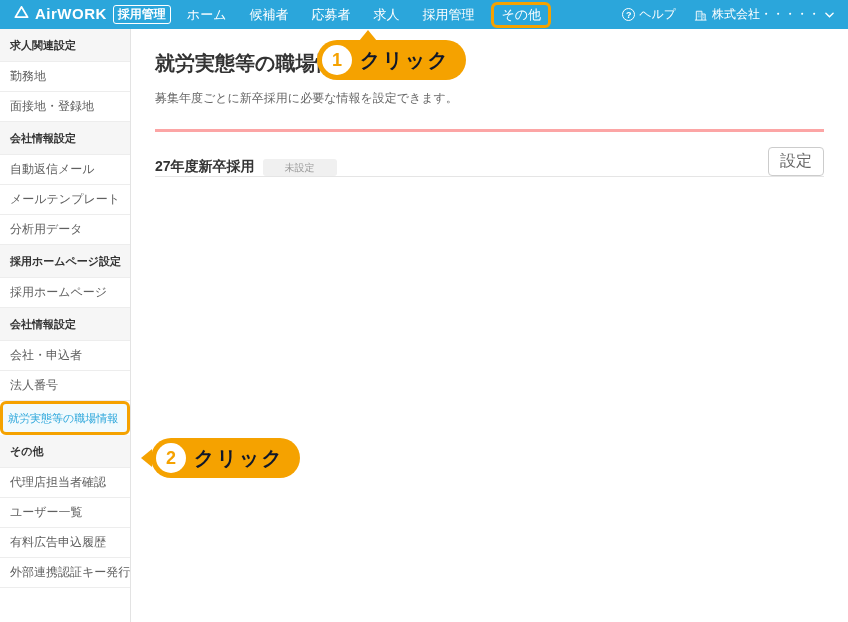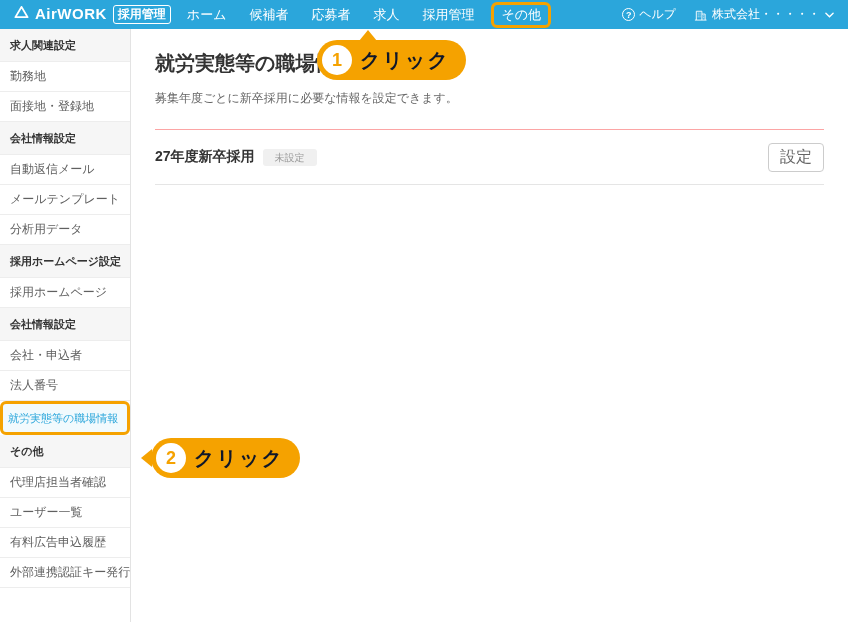--- a/index.html
+++ b/index.html
@@ -38,23 +38,23 @@
   .side-row.selected {
     height:34px; color:#2BA6DB; background:#f2fafd;
     border:3px solid #F5A200; border-radius:6px; padding:0 5px; font-size:11px;
   }
 
   
   .content { position:absolute; left:131px; top:29px; right:0; bottom:0; padding:20px 24px; background:#fff; }
   .page-title { margin:0; font-size:20px; font-weight:bold; color:#333; line-height:28px; }
   .page-desc { margin:13px 0 0; font-size:12px; color:#666; line-height:17px; }
   .list { margin-top:22px; }
-  .list-row { display:flex; align-items:center; height:56px; border-top:1px solid #fca5a5; border-bottom:1px solid #e5e5e5; }
+  .list-row { display:flex; align-items:flex-end; height:48px; border-top:3px solid #fca5a5; border-bottom:1px solid #e5e5e5; }
   .row-name { font-size:14px; font-weight:bold; color:#333; }
-  .row-badge { margin-left:8px; background:#f0f0f0; color:#999; font-size:10px; padding:2px 12px; border-radius:3px; line-height:1.3; }
+  .row-badge { margin-left:8px; background:#f0f0f0; color:#999; font-size:10px; padding:2px 22px; border-radius:3px; line-height:1.3; }
   .row-action {
     margin-left:auto; width:56px; height:29px; background:#fff; border:1px solid #ccc;
     border-radius:4px; font-size:16px; color:#666; cursor:pointer;
     font-family:"Liberation Sans","DejaVu Sans",sans-serif;
   }
 
   
   .callout {
     position:absolute; z-index:10; background:#F5A200; border-radius:21px;
     height:40px; display:flex; align-items:center; gap:8px; padding:0 16px 0 5px;

